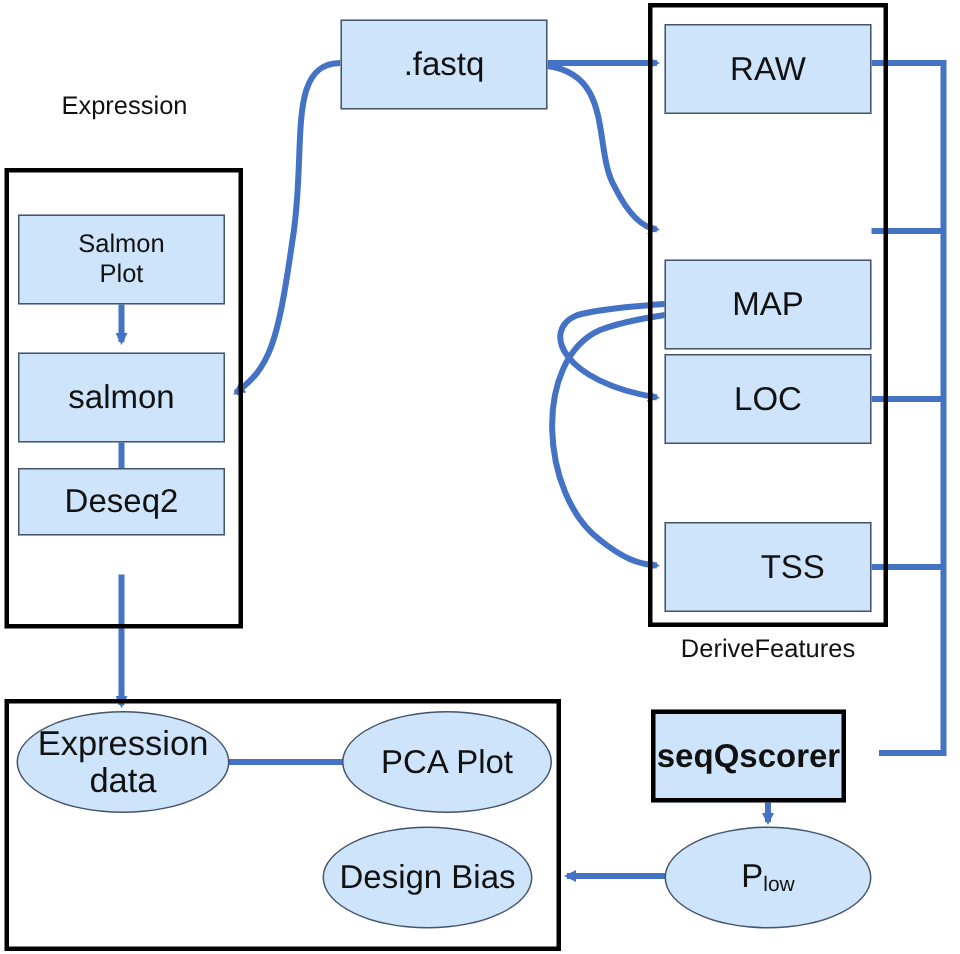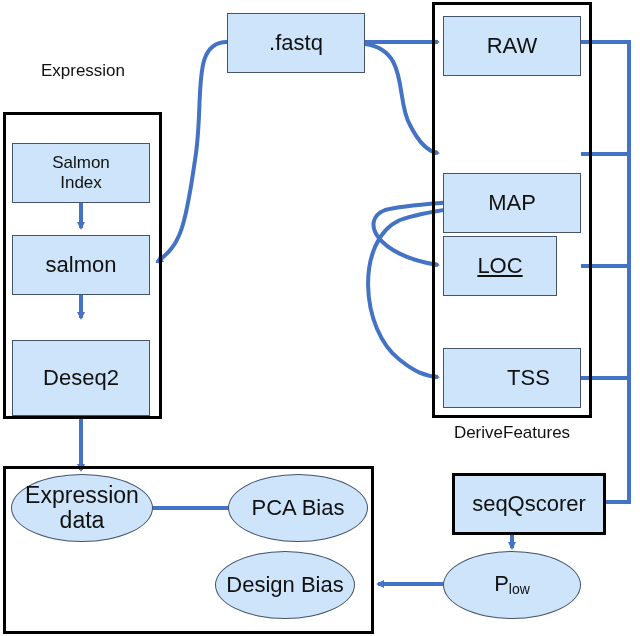--- a/index.html
+++ b/index.html
@@ -43,58 +43,58 @@
     <path d="M445,584 L378,584" marker-end="url(#ah)"></path>
   </g>
 </svg>
 
 <div class="lbl" style="left:18px;top:60px;width:130px;">
   <div>Expression</div>
 </div>
 <div class="frame" style="left:3px;top:112px;width:159px;height:307px;"></div>
 <div class="box f17" style="left:12px;top:143px;width:138px;height:60px;flex-direction:column;">
   <div>Salmon</div>
-  <div>Index</div>
+  <div>Plot</div>
 </div>
 <div class="box f22" style="left:12px;top:235px;width:138px;height:60px;">
   <span>salmon</span>
 </div>
-<div class="box f22" style="left:12px;top:340px;width:138px;height:76px;">
+<div class="box f22" style="left:12px;top:312px;width:138px;height:45px;">
   <span>Deseq2</span>
 </div>
 
 <div class="box f22" style="left:227px;top:13px;width:138px;height:60px;">
   <span>.fastq</span>
 </div>
 
 <div class="frame" style="left:432px;top:2px;width:160px;height:416px;"></div>
 <div class="box f22" style="left:443px;top:16px;width:138px;height:60px;">
   <span>RAW</span>
 </div>
 <div class="box f22" style="left:443px;top:125px;width:138px;height:60px;margin-top:48px;">
   <span>MAP</span>
 </div>
-<div class="box f22" style="left:443px;top:236px;width:114px;height:60px;text-decoration:underline;">
+<div class="box f22" style="left:443px;top:236px;width:138px;height:60px;">
   <span>LOC</span>
 </div>
 <div class="box f22" style="left:443px;top:348px;width:138px;height:60px;padding-left:33px;">
   <span>TSS</span>
 </div>
 <div class="lbl" style="left:432px;top:422px;width:160px;">DeriveFeatures</div>
 
-<div class="box thick f22" style="left:452px;top:473px;width:154px;height:62px;">
+<div class="box thick f22" style="left:434px;top:473px;width:130px;height:62px;font-weight:bold;">
   <span>seqQscorer</span>
 </div>
 
 <div class="frame" style="left:3px;top:466px;width:371px;height:168px;"></div>
 <div class="ell f23" style="left:11px;top:474px;width:142px;height:68px;flex-direction:column;">
   <div>Expression</div>
   <div>data</div>
 </div>
 <div class="ell f22" style="left:228px;top:474px;width:140px;height:68px;">
-  <span>PCA Bias</span>
+  <span>PCA Plot</span>
 </div>
 <div class="ell f22" style="left:215px;top:551px;width:140px;height:68px;">
   <span>Design Bias</span>
 </div>
 <div class="ell f22" style="left:443px;top:551px;width:138px;height:68px;">
   <span><span>P</span><sub class="low">low</sub></span>
 </div>
 
 </body></html>

